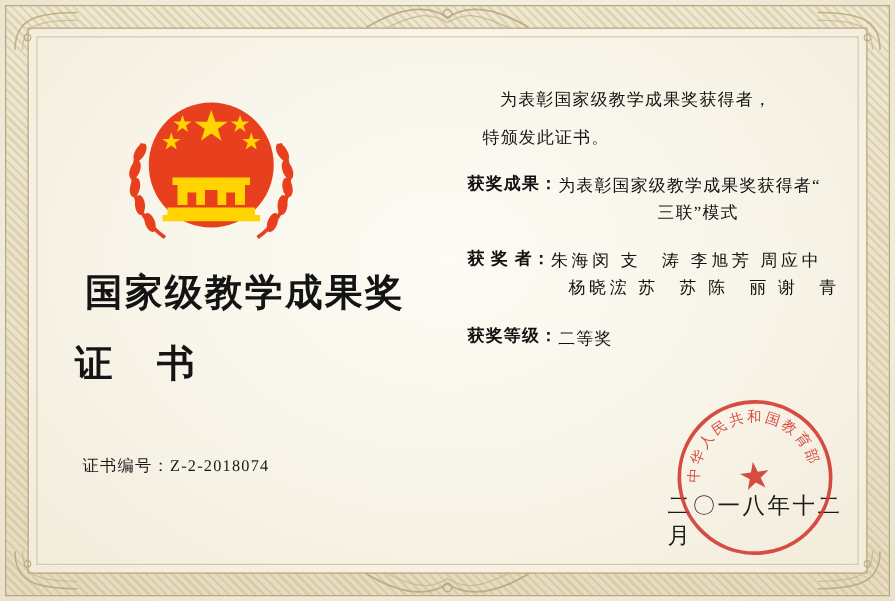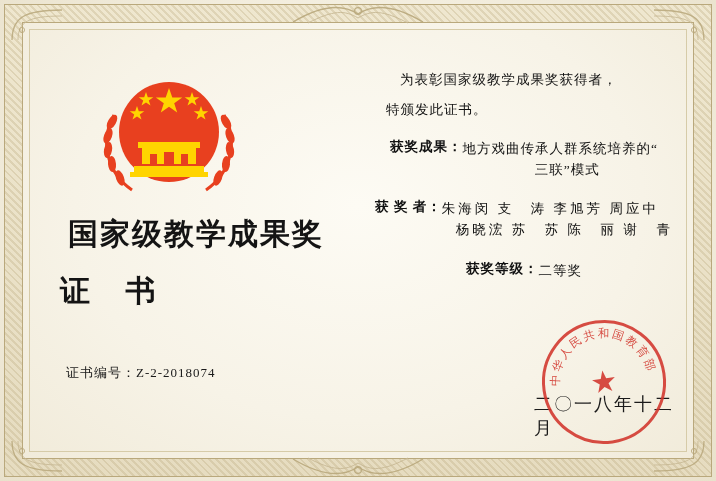--- a/index.html
+++ b/index.html
@@ -56,21 +56,21 @@
   }
   .cert-no{
     position:absolute;left:32px;top:330px;font-size:13px;color:#1a1a1a;
     letter-spacing:1px;
   }
 
   .right-col{position:absolute;left:340px;top:36px;width:300px;color:#111;}
   .r-line{font-size:13.5px;line-height:20px;letter-spacing:1px;}
   .intro1{margin-left:26px;}
   .intro2{margin-left:12px;margin-top:10px;}
-  .field{margin-top:18px;display:flex;justify-content:center;}
+  .field{margin-top:18px;display:flex;}
   .f-label{font-weight:700;font-size:13.5px;white-space:nowrap;letter-spacing:1px;}
   .f-value{font-size:13.5px;letter-spacing:1px;line-height:21px;}
   .f-value .row2{display:block;margin-left:14px;}
   .center-ind{display:block;text-align:center;}
   .names{letter-spacing:3px;}
   .date{
     position:absolute;left:160px;top:322px;font-size:18px;letter-spacing:2px;color:#1a1a1a;
   }
 
   
@@ -182,21 +182,21 @@
       <span>证书编号：</span><span>Z-2-2018074</span>
     </div>
 
     <div class="right-col">
       <div class="r-line intro1">为表彰国家级教学成果奖获得者，</div>
       <div class="r-line intro2">特颁发此证书。</div>
 
       <div class="field">
         <div class="f-label">获奖成果：</div>
         <div class="f-value">
-          <span>地方戏曲传承人群系统培养的“</span>
+          <span>为表彰国家级教学成果奖获得者“</span>
           <span class="row2 center-ind">三联”模式</span>
         </div>
       </div>
 
       <div class="field">
         <div class="f-label">获 奖 者：</div>
         <div class="f-value names">
           <span>朱海闵 支　涛 李旭芳 周应中</span>
           <span class="row2">杨晓浤 苏　苏 陈　丽 谢　青</span>
         </div>

